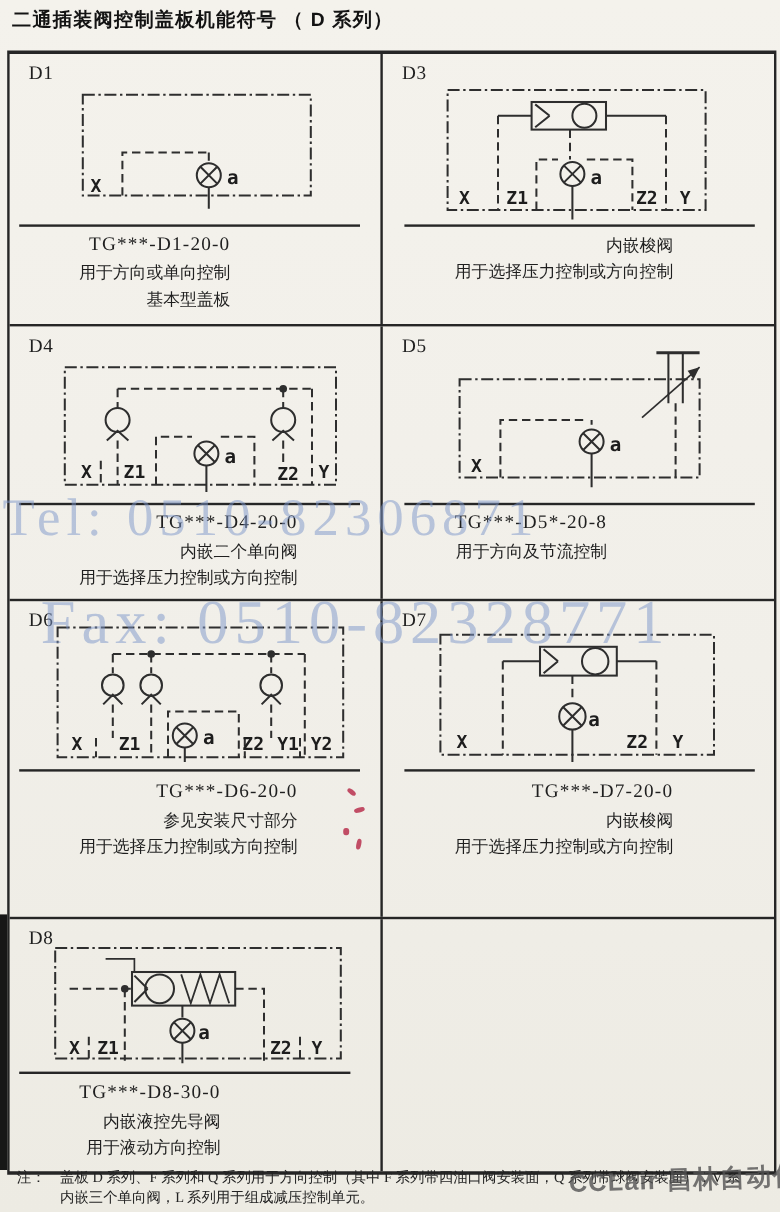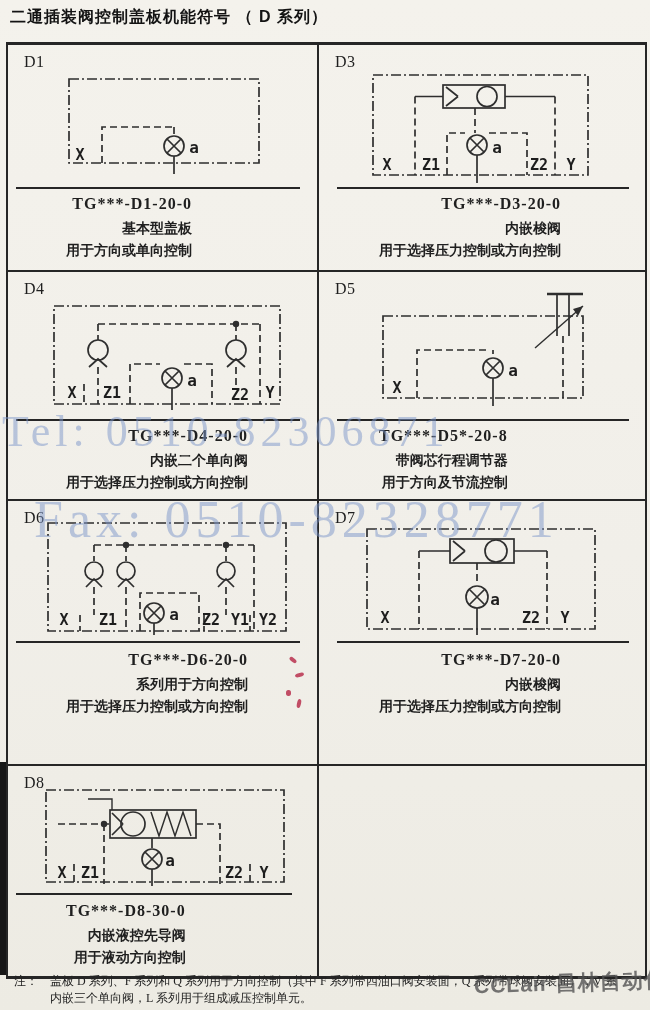--- a/index.html
+++ b/index.html
@@ -12,21 +12,21 @@
        border-top-width:3px;border-bottom-width:3px;background:transparent;}
   .row{display:flex;border-bottom:2px solid #262626;text-align:right;}
   .row:last-child{border-bottom:none;}
   .cell{position:relative;box-sizing:border-box;}
   .cell.l{width:311px;border-right:2px solid #262626;}
   .cell.r{flex:1;}
   .r1{height:225px}.r2{height:227px}.r3{height:263px}.r4{height:210px}
   .clabel{position:absolute;top:8px;left:16px;font-size:16px;letter-spacing:.5px;}
   .diagram{position:absolute;left:6px;}
   .rule{position:absolute;height:2px;background:#262626;}
-  .tb{position:absolute;left:58px;font-weight:bold;}
+  .tb{position:absolute;left:58px;}
   .tb .model{font-size:16px;letter-spacing:1px;margin:0 0 5px 0;}
   .tb .desc{font-size:14px;line-height:22px;}
   
   .sld{stroke:#2e2e2e;stroke-width:1.7;fill:none;}
   .dd {stroke:#2e2e2e;stroke-width:1.7;fill:none;stroke-dasharray:10 3 2 3;}
   .dsh{stroke:#2e2e2e;stroke-width:1.7;fill:none;stroke-dasharray:7 4;}
   .dotj{fill:#2e2e2e;stroke:none;}
   svg text{font-family:"DejaVu Sans Mono",monospace;font-weight:bold;font-size:15px;fill:#1d1d1d;}
   svg text.alab{font-size:16px;}
   
@@ -68,22 +68,22 @@
             <circle class="sld" cx="160" cy="75" r="10"></circle>
             <path class="sld" d="M153 68 L167 82 M153 82 L167 68"></path>
             <path class="sld" d="M160 85 V103"></path>
           </g>
           <text x="66" y="89" text-anchor="middle">X</text>
           <text class="alab" x="180" y="82" text-anchor="middle">a</text>
         </svg>
         <div class="rule" style="left:8px;top:142px;width:284px"></div>
         <div class="tb" style="top:150px">
           <div class="model">TG***-D1-20-0</div>
+          <div class="desc">用于方向或单向控制</div>
           <div class="desc">基本型盖板</div>
-          <div class="desc">用于方向或单向控制</div>
         </div>
       </section>
 
       <section class="cell r">
         <div class="clabel">D3</div>
         <svg class="diagram" style="top:22px" width="310" height="120" viewBox="0 0 310 120">
           <rect class="dd" x="48" y="8" width="215" height="100"></rect>
           <g>
             <rect class="sld" x="118" y="18" width="62" height="23"></rect>
             <circle class="sld" cx="162" cy="29.5" r="10"></circle>
@@ -99,21 +99,20 @@
             <path class="sld" d="M152 88 V116"></path>
           </g>
           <text x="62" y="103" text-anchor="middle">X</text>
           <text x="106" y="103" text-anchor="middle">Z1</text>
           <text class="alab" x="172" y="86" text-anchor="middle">a</text>
           <text x="214" y="103" text-anchor="middle">Z2</text>
           <text x="246" y="103" text-anchor="middle">Y</text>
         </svg>
         <div class="rule" style="left:18px;top:142px;width:292px"></div>
         <div class="tb" style="top:150px;left:60px">
-          <div class="model">TG***-D3-20-0</div>
           <div class="desc">内嵌梭阀</div>
           <div class="desc">用于选择压力控制或方向控制</div>
         </div>
       </section>
     </div>
 
     <div class="row r2">
       <section class="cell l">
         <div class="clabel">D4</div>
         <svg class="diagram" style="top:22px" width="300" height="122" viewBox="0 0 300 122">
@@ -167,21 +166,20 @@
             <circle class="sld" cx="168" cy="80" r="10"></circle>
             <path class="sld" d="M161 73 L175 87 M161 87 L175 73"></path>
             <path class="sld" d="M168 90 V118"></path>
           </g>
           <text x="72" y="105" text-anchor="middle">X</text>
           <text class="alab" x="188" y="88" text-anchor="middle">a</text>
         </svg>
         <div class="rule" style="left:18px;top:147px;width:292px"></div>
         <div class="tb" style="top:155px;left:60px">
           <div class="model">TG***-D5*-20-8</div>
-          <div class="desc">带阀芯行程调节器</div>
           <div class="desc">用于方向及节流控制</div>
         </div>
       </section>
     </div>
 
     <div class="row r3">
       <section class="cell l">
         <div class="clabel">D6</div>
         <svg class="diagram" style="top:18px" width="305" height="122" viewBox="0 0 305 122">
           <rect class="dd" x="34" y="4" width="238" height="108"></rect>
@@ -213,21 +211,21 @@
           <text x="50" y="106" text-anchor="middle">X</text>
           <text x="94" y="106" text-anchor="middle">Z1</text>
           <text class="alab" x="160" y="101" text-anchor="middle">a</text>
           <text x="197" y="106" text-anchor="middle">Z2</text>
           <text x="226" y="106" text-anchor="middle">Y1</text>
           <text x="254" y="106" text-anchor="middle">Y2</text>
         </svg>
         <div class="rule" style="left:8px;top:140px;width:284px"></div>
         <div class="tb" style="top:150px">
           <div class="model">TG***-D6-20-0</div>
-          <div class="desc">系列用于方向控制</div>
+          <div class="desc">参见安装尺寸部分</div>
           <div class="desc">用于选择压力控制或方向控制</div>
         </div>
       </section>
 
       <section class="cell r">
         <div class="clabel">D7</div>
         <svg class="diagram" style="top:18px" width="310" height="120" viewBox="0 0 310 120">
           <rect class="dd" x="42" y="10" width="228" height="100"></rect>
           <g>
             <rect class="sld" x="125" y="20" width="64" height="24"></rect>

